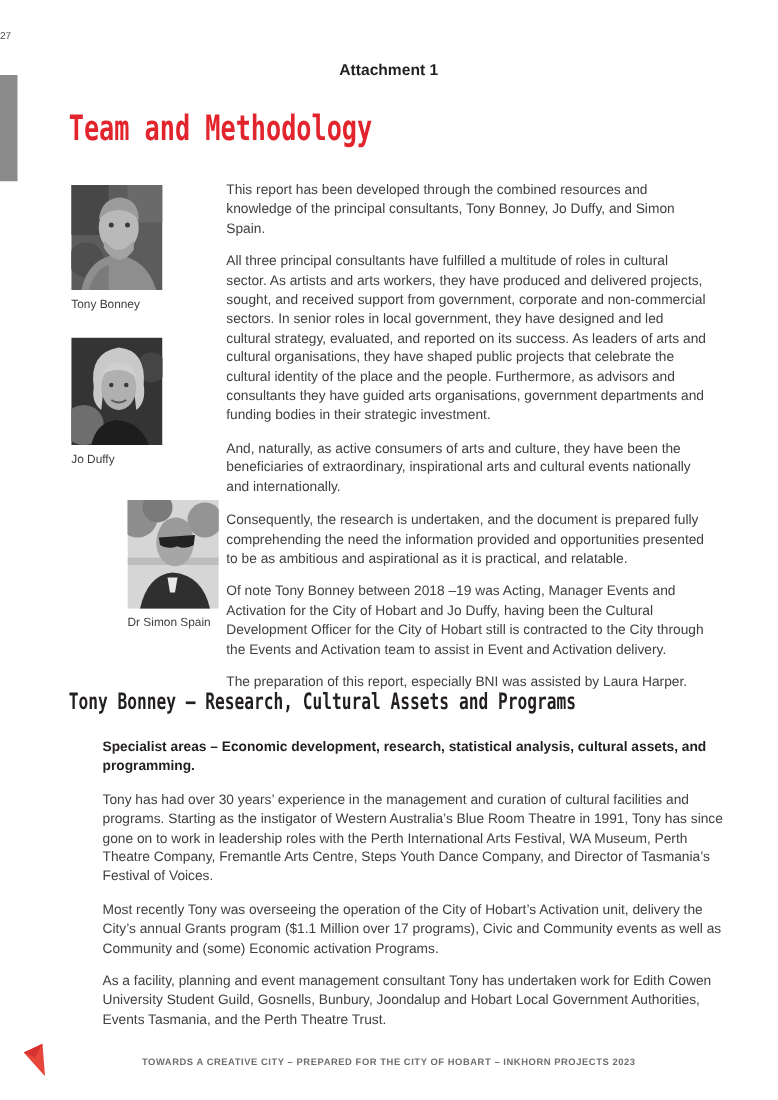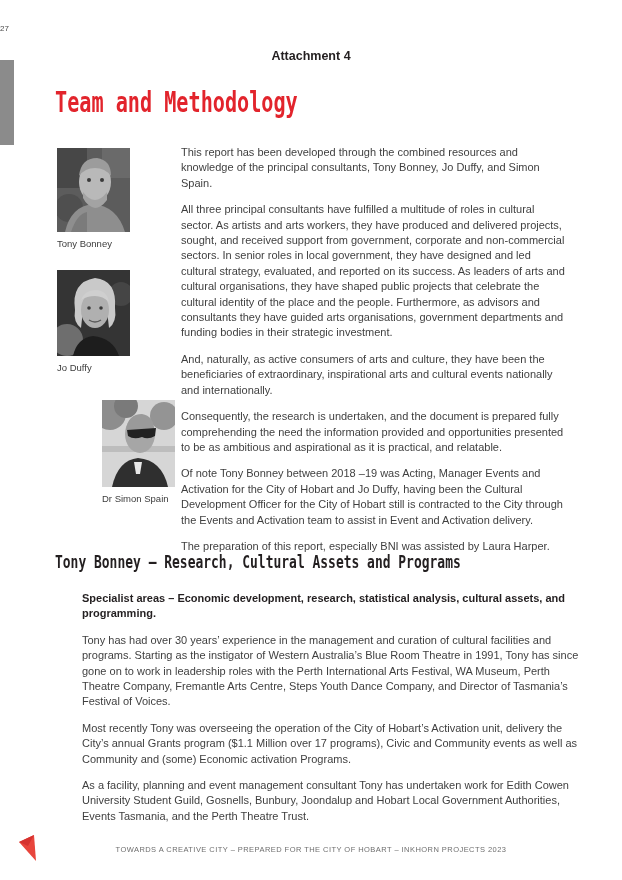--- a/index.html
+++ b/index.html
@@ -55,34 +55,34 @@
     transform:scaleX(0.72);transform-origin:0 0;
   }
   .section-body{
     position:absolute;left:82px;top:591px;width:506px;
     font-size:11px;line-height:15.4px;color:#3f3f3f;
   }
   .section-body p{margin:0 0 11px 0;}
   .specialist{font-weight:bold;color:#231f20;}
   .footer-line{
     position:absolute;top:845px;left:0;width:622px;
-    text-align:center;font-size:7.5px;letter-spacing:0.45px;color:#6e6e6e;
+    text-align:center;font-size:7.5px;letter-spacing:0.45px;color:#6e6e6e;font-weight:bold;
   }
   .dart{position:absolute;left:18px;top:834px;}
 </style>
 </head>
 <body>
 
 <div id="page">
 
   <div class="tab-marker"></div>
 
   <div class="page-number">27</div>
 
-  <div class="attachment">Attachment 4</div>
+  <div class="attachment">Attachment 1</div>
 
   <div class="doc-title">
     <span>Team and Methodology</span>
   </div>
 
   <div class="portrait-figure fig-tony">
     <svg width="73" height="84" viewBox="0 0 73 84">
       <rect width="73" height="84" fill="#5c5c5c"></rect>
       <rect x="0" y="0" width="30" height="40" fill="#474747"></rect>
       <rect x="45" y="0" width="28" height="30" fill="#6a6a6a"></rect>

